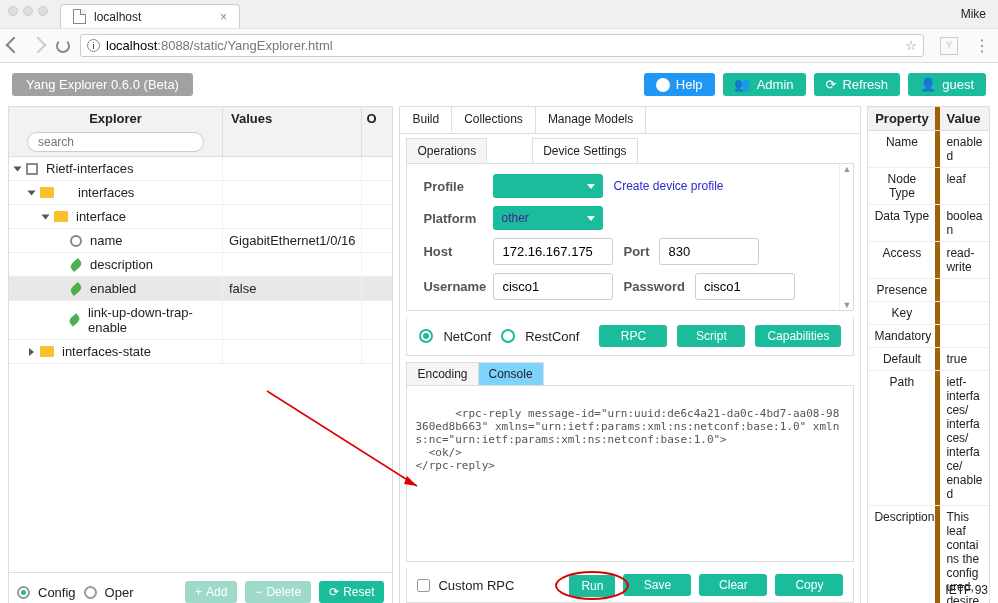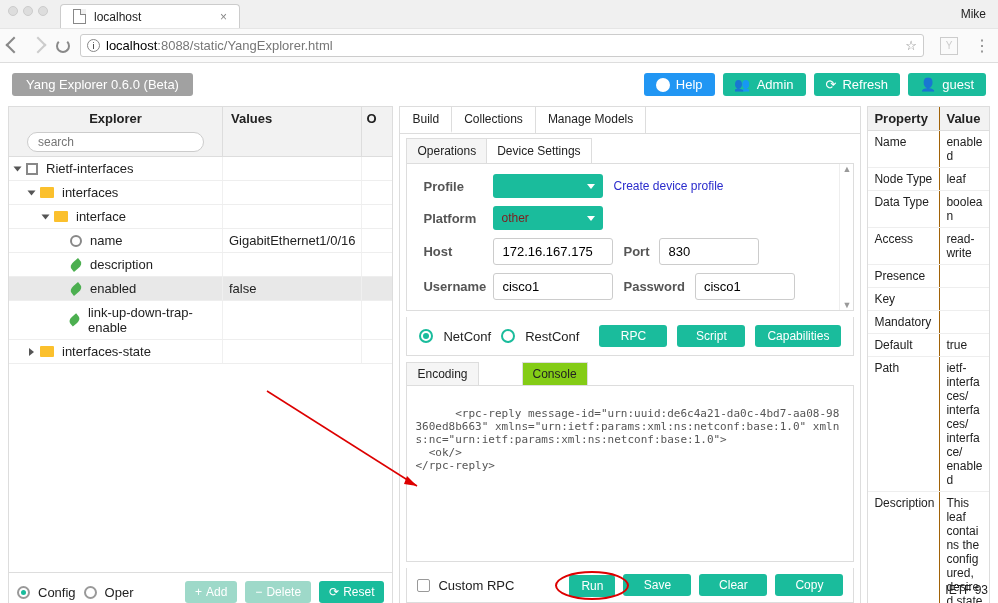--- a/index.html
+++ b/index.html
@@ -59,48 +59,48 @@
 .btn-sm { padding:4px 10px; border-radius:3px; color:#fff; font-size:12px; display:flex; align-items:center; gap:4px; cursor:pointer;}
 .btn-sm.light { background:#9ed9c9; }
 .btn-sm.light2 { background:#9ed9c9; }
 .btn-sm.teal { background:#1abc9c; }
 .center-panel { flex:1; display:flex; flex-direction:column; border:1px solid #ddd;}
 .tabstrip { display:flex; border-bottom:1px solid #ddd; font-size:12px;}
 .tabstrip .t { padding:5px 12px; border-right:1px solid #ddd; cursor:pointer;}
 .tabstrip .t.active { background:#fff; border-bottom:2px solid #fff;}
 .subtabs { display:flex; border-bottom:1px solid #ddd; font-size:12px; margin:4px 6px 0 6px;}
 .subtabs .t { padding:5px 10px; border:1px solid #ddd; border-bottom:none; margin-right:-1px; background:#f5f5f5;}
-.subtabs .t.active { background:#fff; position:relative; z-index:1;}
+.subtabs .t.active { background:#fff; position:relative; z-index:1;margin-left:46px;}
 .form-area { padding:10px 16px; border:1px solid #ddd; border-top:none; margin:0 6px 6px 6px; position:relative; display:flex; flex-direction:column; gap:8px; font-size:13px;}
 .form-row { display:flex; align-items:center; gap:10px;}
 .form-row label { width:60px; font-weight:bold; color:#555;}
-.dropdown { width:110px; background:#1abc9c; color:#7f1d1d; padding:5px 8px; border-radius:3px; position:relative; font-size:12px;}
+.dropdown { width:110px; background:#1abc9c; color:#4c1d95; padding:5px 8px; border-radius:3px; position:relative; font-size:12px;}
 .dropdown::after{content:"";position:absolute;right:8px;top:10px;width:0;height:0;border-left:4px solid transparent;border-right:4px solid transparent;border-top:5px solid #fff;}
 .link { color:#2a2bcc; font-size:12px;}
 .txt-input { border:1px solid #ccc; border-radius:3px; padding:5px 8px; font-size:13px;}
 .scroll-hint { position:absolute; right:0; top:0; bottom:0; width:14px; border-left:1px solid #eee;}
 .scroll-hint::before{content:"▲";position:absolute;top:0;left:2px;font-size:9px;color:#999;}
 .scroll-hint::after{content:"▼";position:absolute;bottom:0;left:2px;font-size:9px;color:#999;}
 .opsbar { display:flex; align-items:center; padding:8px 12px; gap:10px; border:1px solid #ddd; border-top:none; margin:0 6px 6px 6px;}
 .radio2 { width:14px;height:14px;border:2px solid #1abc9c;border-radius:50%;display:inline-block;position:relative;}
 .radio2.on::after{content:"";position:absolute;inset:2px;background:#1abc9c;border-radius:50%;}
 .opsbar .gap { flex:1; }
 .act-btn { background:#1abc9c;color:#fff;padding:4px 12px;border-radius:3px;font-size:12px;cursor:pointer;min-width:68px;text-align:center;}
 .enc-tabs { display:flex; font-size:12px; margin:0 6px;}
 .enc-tabs .t { padding:4px 10px; border:1px solid #ddd; border-bottom:none; margin-right:-1px; background:#f5f5f5;}
-.enc-tabs .t.active { background:#84cc16;margin-left:44px;}
+.enc-tabs .t.active { background:#7dd3fc;}
 .console { border:1px solid #ddd; margin:0 6px 6px 6px; flex:1; padding:8px; font-family:monospace; font-size:11px; color:#555; position:relative; white-space:pre-wrap; word-break:break-all; min-height:170px;}
 .red-arrow-svg { position:absolute; top:0; left:-150px; pointer-events:none;}
 .runbar { display:flex; align-items:center; padding:6px 10px; gap:8px; border:1px solid #ddd; border-top:none; margin:0 6px 8px 6px;}
 .cbx { width:13px;height:13px;border:1px solid #999;border-radius:2px;display:inline-block;}
 .runbtn-wrap { position:relative;}
 .red-oval { position:absolute; inset:-7px -14px; border:2px solid #d00; border-radius:50%; pointer-events:none;}
 .right-panel { width:150px; }
 .prop-head { display:flex; background:#f2f2f2; border-bottom:1px solid #ddd; font-weight:bold;}
-.pc1 { width:72px; padding:4px 6px; border-right:1px solid #a16207;}
+.pc1 { width:72px; padding:4px 6px; border-right:5px solid #a16207;text-align:center;}
 .pc2 { flex:1; padding:4px 6px;}
 .prop-body { font-size:12px; max-height:480px; overflow:hidden; position:relative;}
 .prow { display:flex; border-bottom:1px solid #eee;}
 .prow .pc1 { font-size:12px; }
 .prow .pc2 { font-size:12px; word-break:break-word;}
 .ietf { position:fixed; right:10px; bottom:6px; font-size:12px;}
 </style>
 </head>
 <body>
 
@@ -174,21 +174,21 @@
             <span class="module-ico"></span>
             <span style="margin-left: 4px;">Rietf-interfaces</span>
           </div>
           <div class="tc2"></div>
           <div class="tc3"></div>
         </div>
         <div class="trow">
           <div class="tc1" style="padding-left: 20px;">
             <span class="caret open"></span>
             <span class="folder-ico"></span>
-            <span style="margin-left: 4px;">interfaces</span>
+            <span style="margin-left: 20px;">interfaces</span>
           </div>
           <div class="tc2"></div>
           <div class="tc3"></div>
         </div>
         <div class="trow">
           <div class="tc1" style="padding-left: 34px;">
             <span class="caret open"></span>
             <span class="folder-ico"></span>
             <span style="margin-left: 4px;">interface</span>
           </div>

